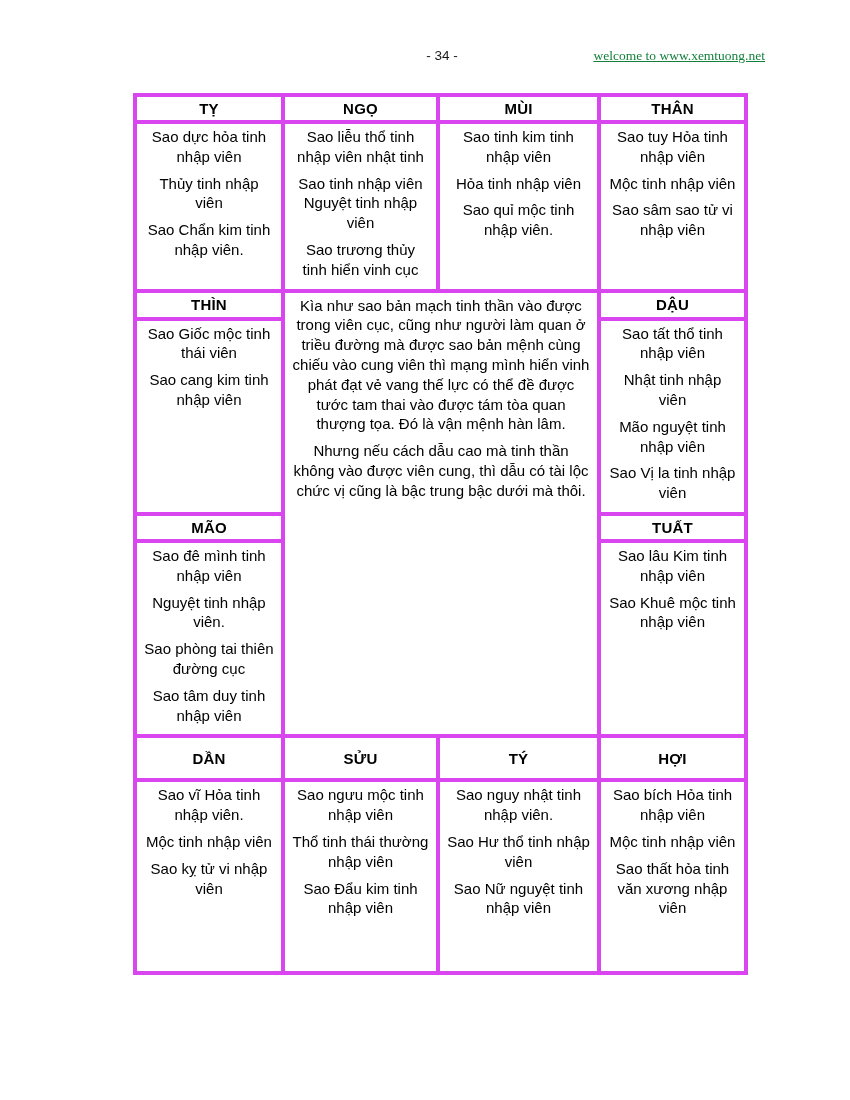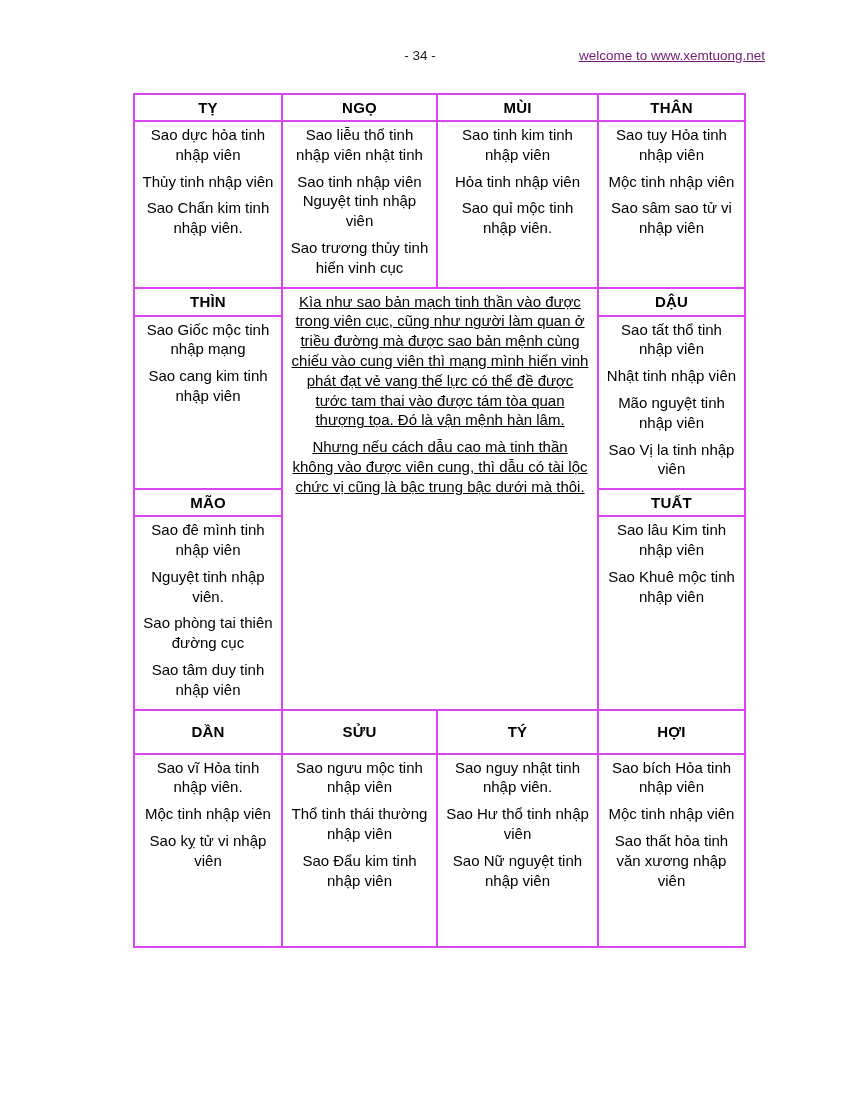--- a/index.html
+++ b/index.html
@@ -19,41 +19,42 @@
     position: absolute;
     top: 48px;
     left: 0;
     width: 850px;
     height: 20px;
     font-size: 13.5px;
     color: #1a1a1a;
   }
   .page-number {
     position: absolute;
-    left: 420px;
+    left: 442px;
     transform: translateX(-50%);
     white-space: nowrap;
   }
   .site-link {
     position: absolute;
     right: 85px;
     text-decoration: underline;
-    color: #701a75;
+    color: #15803d;
     white-space: nowrap;
+    font-family: Liberation Serif, serif;
   }
   table.tuvi {
     position: absolute;
     left: 133px;
     top: 93px;
     width: 611px;
     border-collapse: collapse;
     table-layout: fixed;
   }
   table.tuvi th, table.tuvi td {
-    border: 2px solid #d946ef;
+    border: 4px solid #d946ef;
     font-size: 15px;
     overflow: hidden;
   }
   table.tuvi th {
     font-weight: bold;
     text-align: center;
     vertical-align: middle;
     padding: 1px 2px;
     letter-spacing: 0.2px;
   }
@@ -71,21 +72,20 @@
   tr.row-head-2 { height: 28px; }
   tr.row-body-2 { height: 170px; }
   tr.row-head-3 { height: 27px; margin-top: 40px; }
   tr.row-body-3 { height: 170px; }
   tr.row-head-4 { height: 44px; }
   tr.row-body-4 { height: 193px; }
   td.center-cell {
     vertical-align: middle;
     text-align: justify;
     padding: 6px 12px;
-    text-decoration: underline;
   }
   td.center-cell p {
     margin: 0 0 5px 0;
     line-height: 1.38;
   }
   td.center-cell p:last-child { margin-bottom: 13px; }
 </style>
 </head>
 <body>
 
@@ -137,21 +137,21 @@
     <th>THÌN</th>
     <td class="center-cell" colspan="2" rowspan="4">
       <p>Kìa như sao bản mạch tinh thần vào được trong viên cục, cũng như người làm quan ở triều đường mà được sao bản mệnh cùng chiếu vào cung viên thì mạng mình hiển vinh phát đạt vẻ vang thế lực có thể đề được tước tam thai vào được tám tòa quan thượng tọa. Đó là vận mệnh hàn lâm.</p>
       <p>Nhưng nếu cách dẫu cao mà tinh thần không vào được viên cung, thì dẫu có tài lộc chức vị cũng là bậc trung bậc dưới mà thôi.</p>
     </td>
     <th>DẬU</th>
   </tr>
 
   <tr class="row-body-2">
     <td>
-      <p>Sao Giốc mộc tinh nhập mạng</p>
+      <p>Sao Giốc mộc tinh thái viên</p>
       <p>Sao cang kim tinh nhập viên</p>
     </td>
     <td>
       <p>Sao tất thổ tinh nhập viên</p>
       <p>Nhật tinh nhập viên</p>
       <p>Mão nguyệt tinh nhập viên</p>
       <p>Sao Vị la tinh nhập viên</p>
     </td>
   </tr>
 

